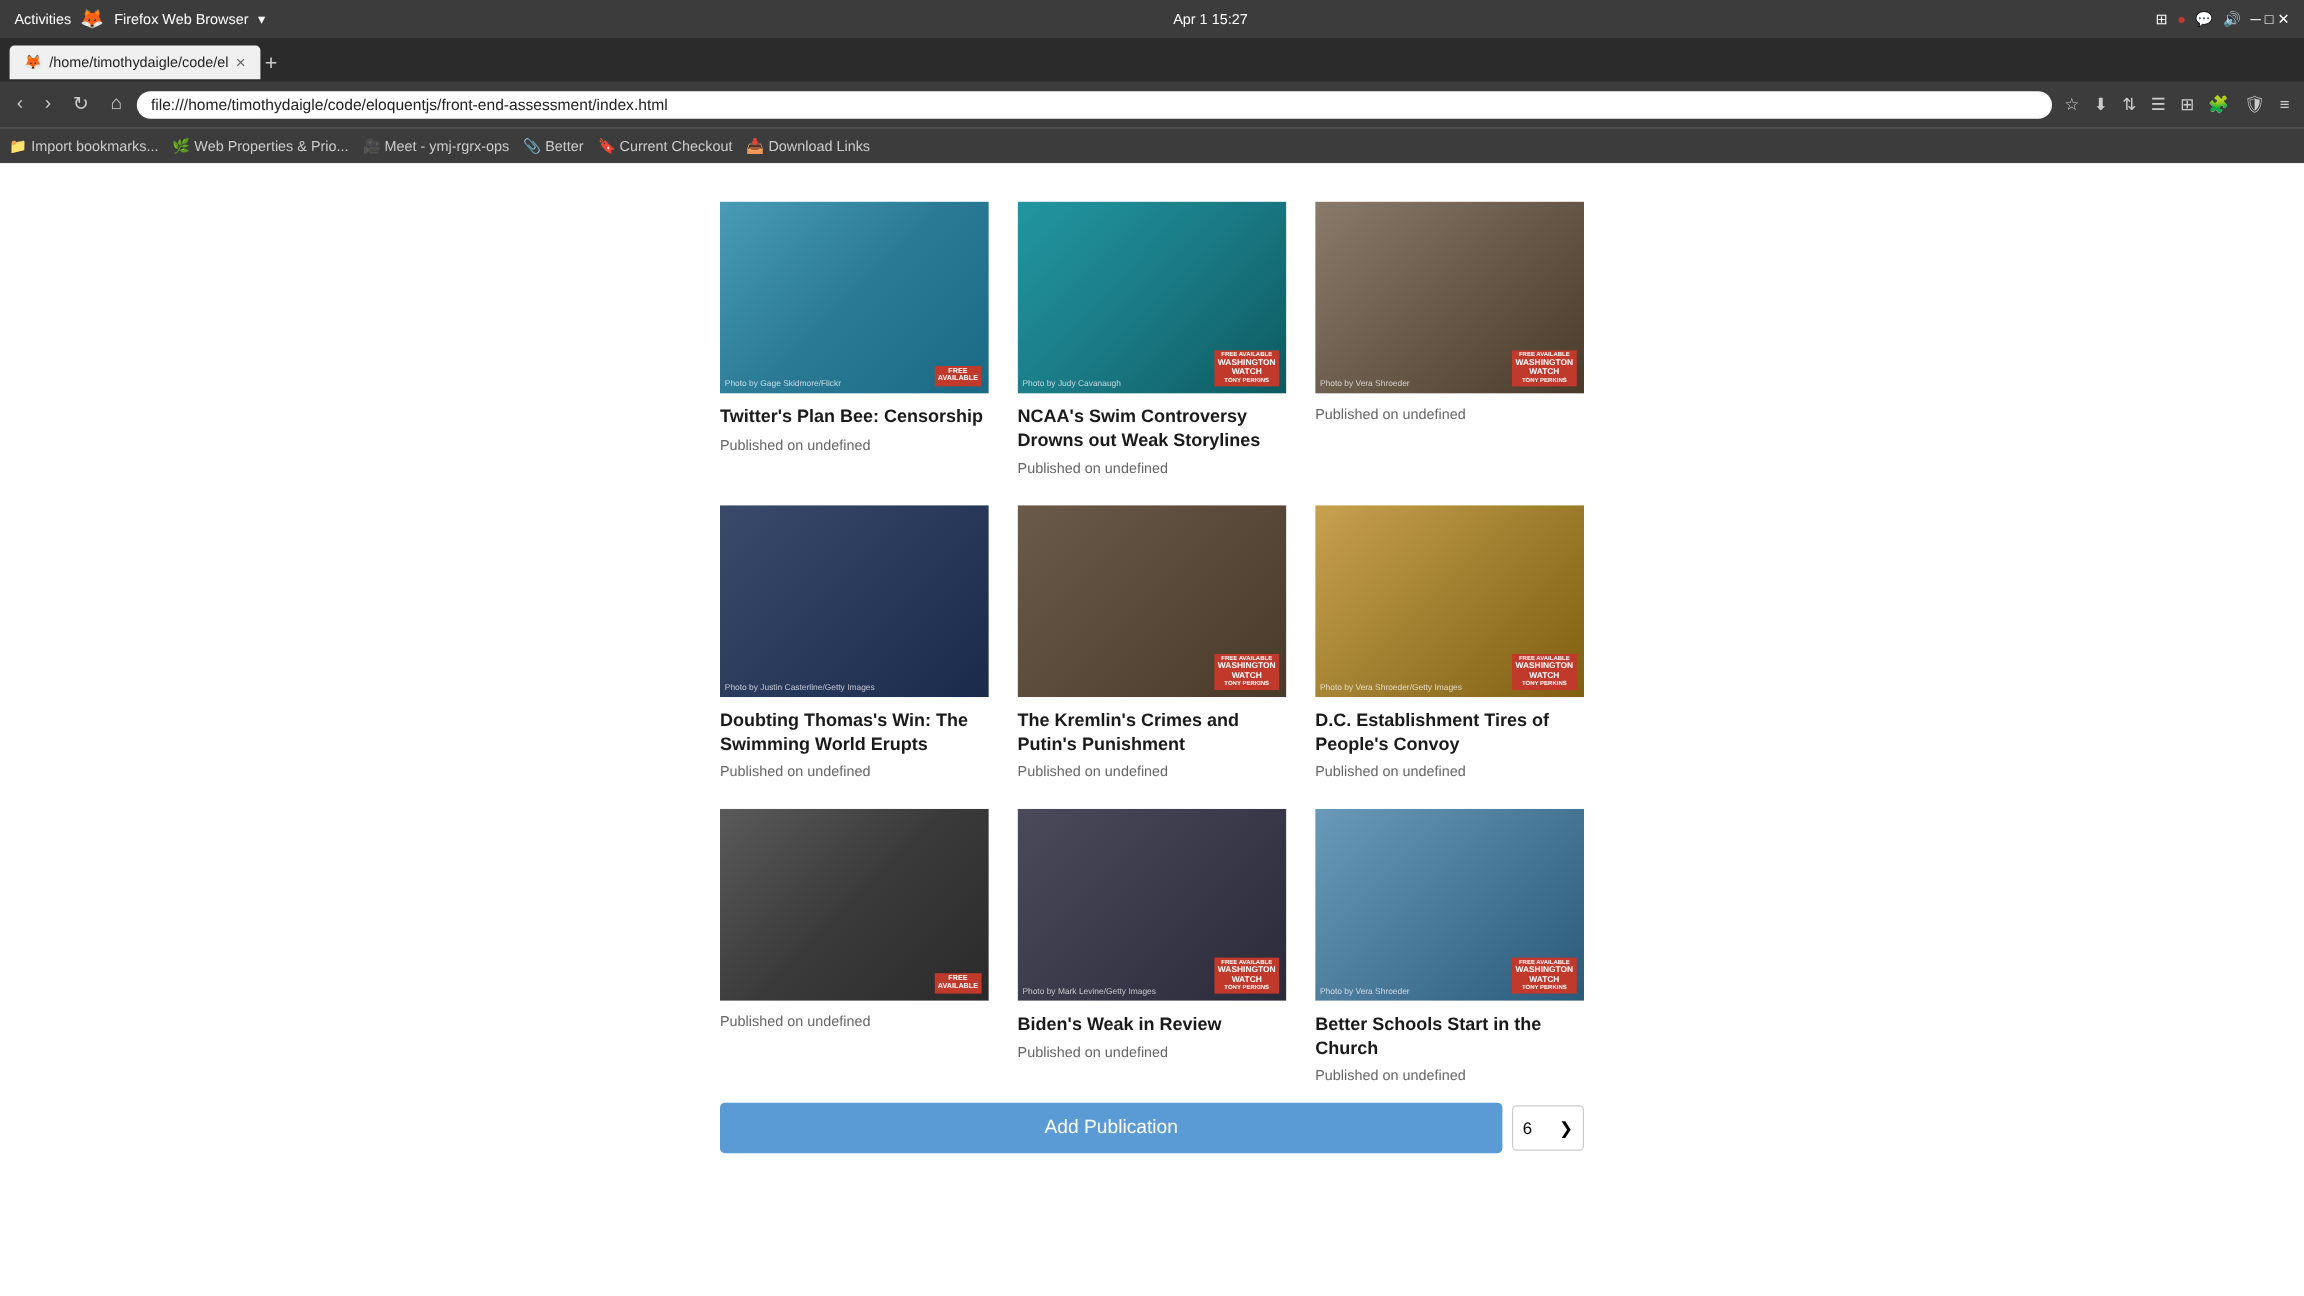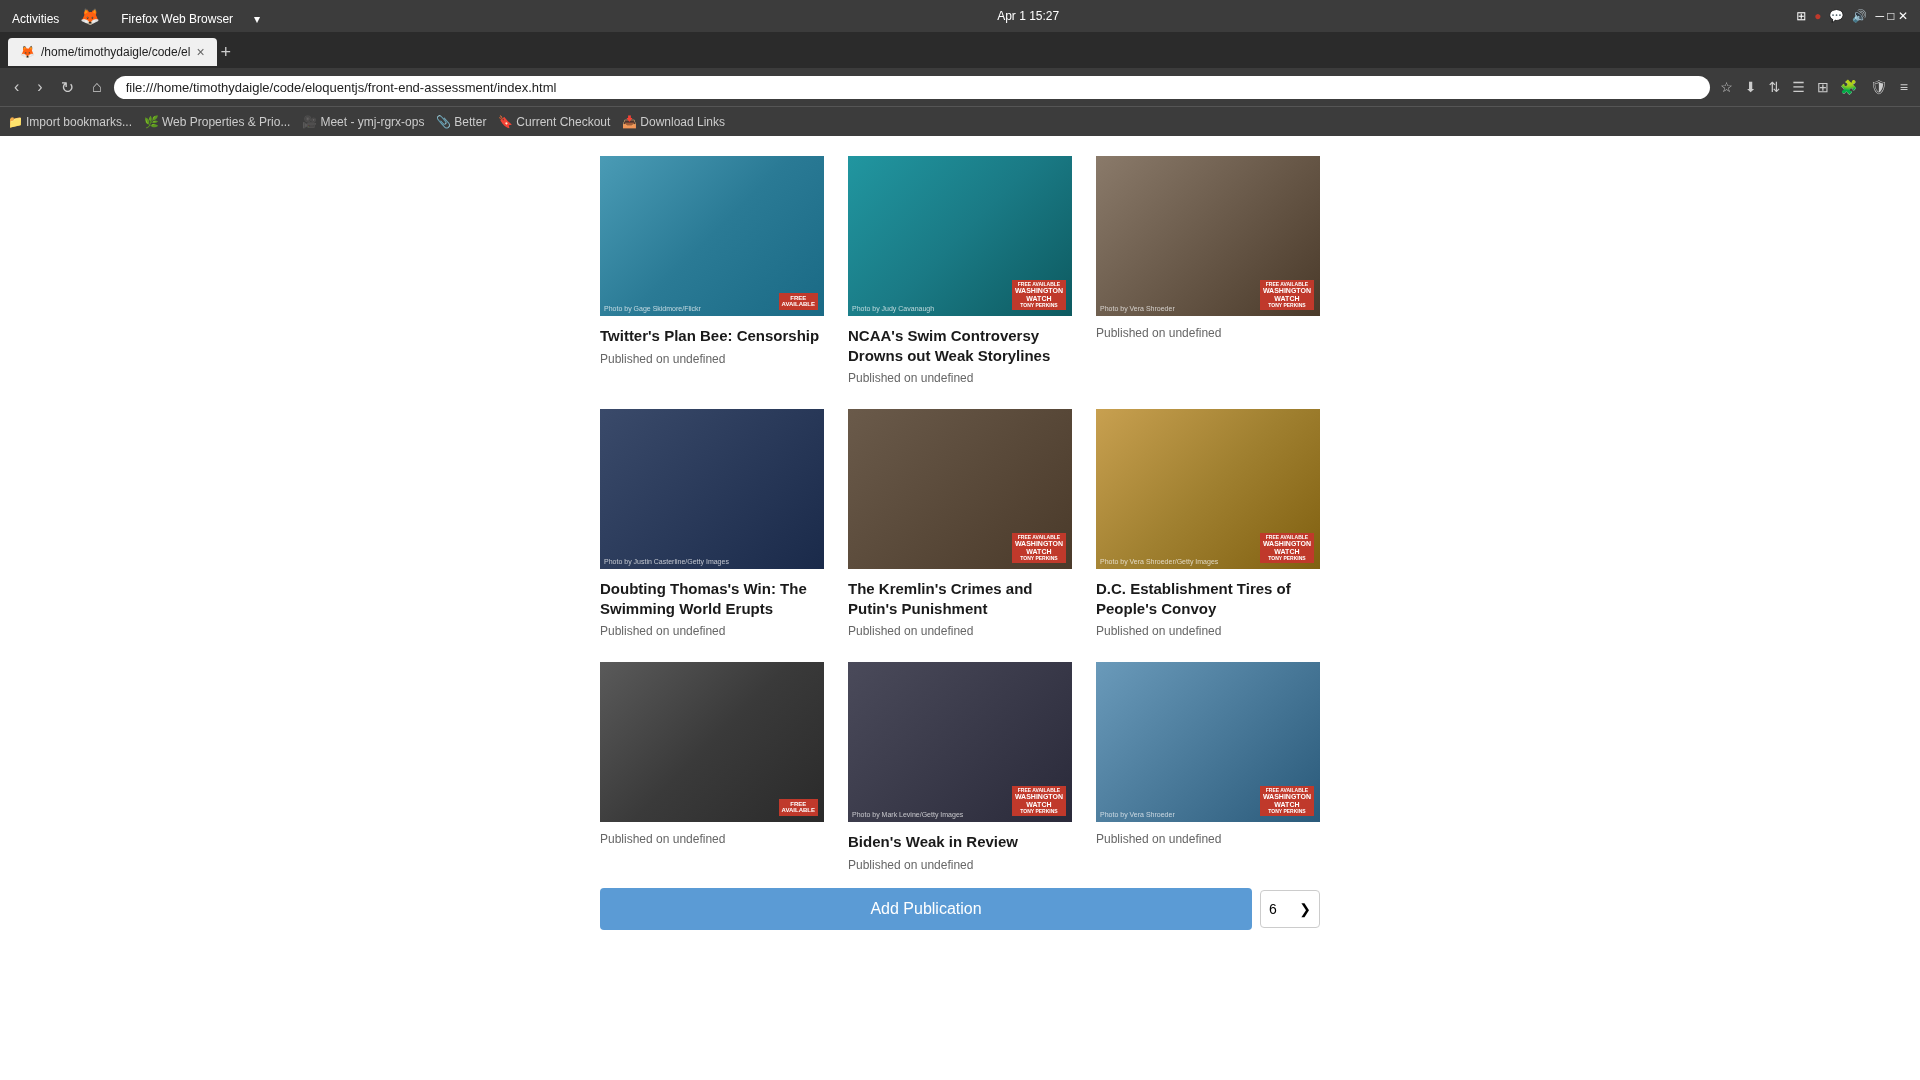--- a/index.html
+++ b/index.html
@@ -13,21 +13,21 @@
       user-select: none;
     }
     .title-bar {
       display: flex;
       align-items: center;
       justify-content: space-between;
       padding: 4px 12px;
       background: #3c3c3c;
       height: 32px;
     }
-    .title-bar-left { display: flex; align-items: flex-end; gap: 21px; }
+    .title-bar-left { display: flex; align-items: center; gap: 8px; }
     .title-bar-center { display: flex; align-items: center; gap: 4px; }
     .title-bar-right { display: flex; align-items: center; gap: 8px; }
     .firefox-icon { color: #ff6611; font-size: 16px; }
     .tab-bar {
       display: flex;
       align-items: center;
       background: #2b2b2b;
       padding: 4px 8px 0;
       height: 36px;
     }
@@ -101,21 +101,21 @@
       background: #fff;
       padding: 20px 360px 20px 360px;
       min-height: 600px;
     }
 
     .article-grid {
       display: grid;
       grid-template-columns: repeat(3, 1fr);
       gap: 24px;
       max-width: 720px;
-      margin: 0 auto;
+      margin: 12px auto;
     }
 
     .article-card {
       cursor: pointer;
     }
 
     .article-image-wrapper {
       position: relative;
       width: 100%;
       height: 160px;
@@ -396,20 +396,21 @@
     <div class="article-image-wrapper">
       <div class="article-image img-schools"></div>
       <div class="photo-credit">Photo by Vera Shroeder</div>
       <div class="badge" style="font-size:6px;line-height:1.1;padding:2px 3px;">
         <div style="font-size:5px;">FREE AVAILABLE</div>
         <div style="font-weight:bold;font-size:7px;">WASHINGTON</div>
         <div style="font-weight:bold;font-size:7px;">WATCH</div>
         <div style="font-size:5px;">TONY PERKINS</div>
       </div>
     </div>
+    <div class="article-title">Better Schools Start in the Church</div>
     <div class="article-date">Published on undefined</div>
   </div>
     </div>
 
   <div class="bottom-bar">
     <button class="add-publication-btn">
       <span>Add Publication</span>
     </button>
     <div class="per-page-select">
       <span>6</span>

